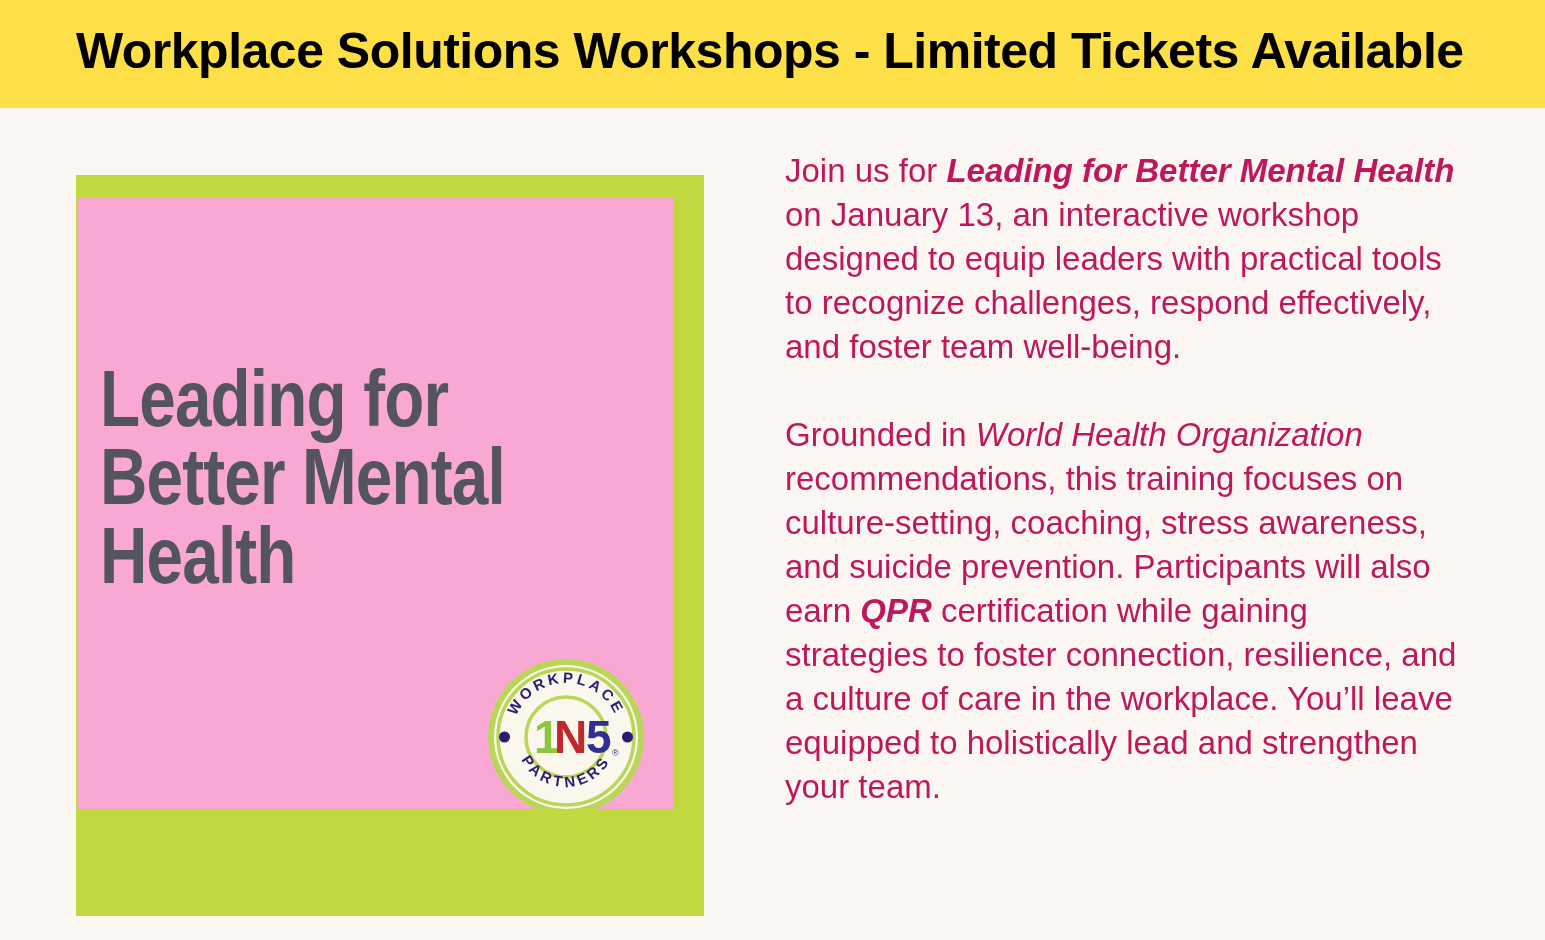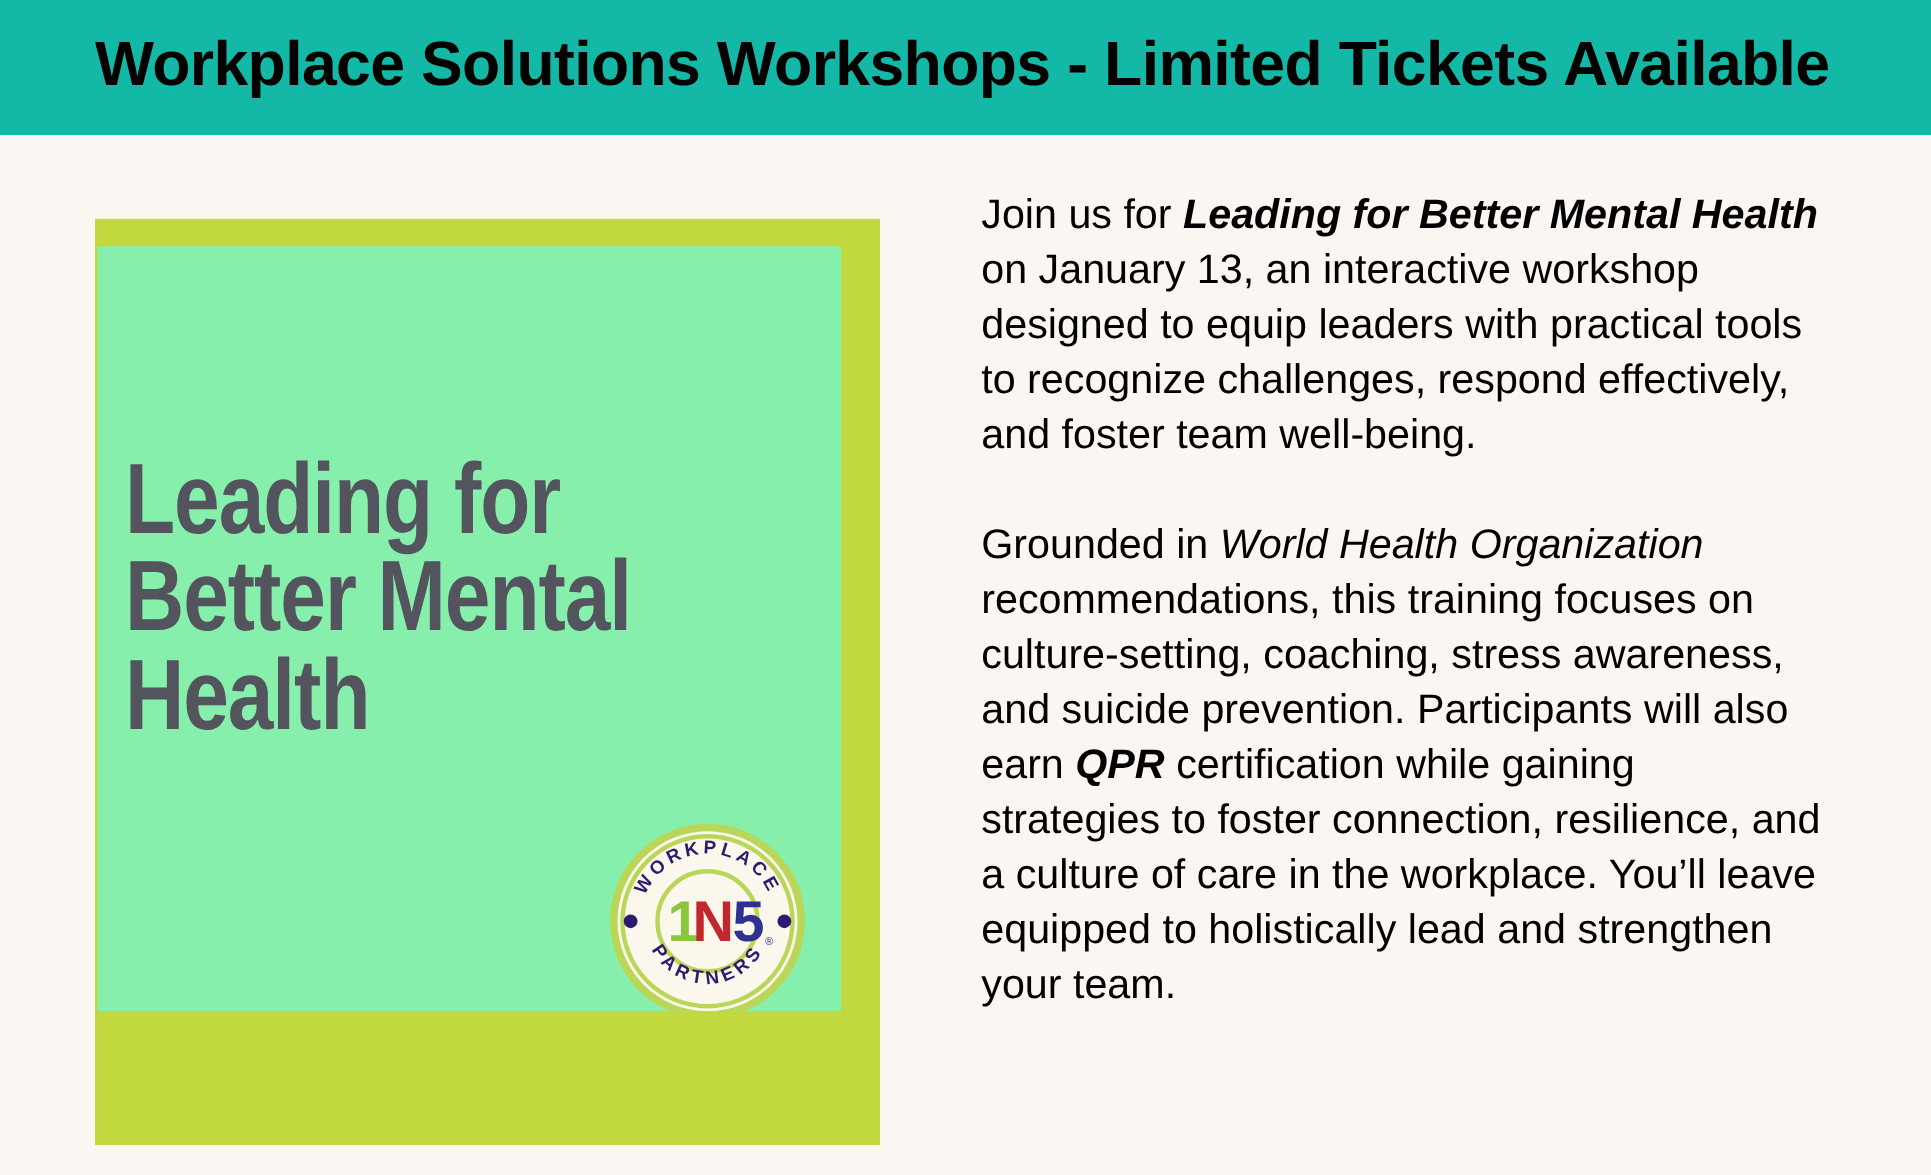--- a/index.html
+++ b/index.html
@@ -15,21 +15,21 @@
     position: relative;
   }
 
   
   .banner {
     position: absolute;
     left: 0;
     top: 0;
     width: 1545px;
     height: 108px;
-    background: #14b8a6;
+    background: #fde047;
     box-sizing: border-box;
   }
   .banner-title {
     position: absolute;
     left: 76px;
     top: 23px;
     font-size: 50px;
     font-weight: bold;
     color: #000000;
     letter-spacing: -0.5px;
@@ -63,21 +63,21 @@
     height: 741px;
     background: #c1d93f;
   }
   
   .poster-panel {
     position: absolute;
     left: 2px;
     top: 22px;
     width: 595px;
     height: 612px;
-    background: #86efac;
+    background: #f9a8d4;
     overflow: hidden;
     text-decoration: underline;
   }
   .poster-heading {
     position: absolute;
     left: 22px;
     top: 163px;
     width: 520px;
     color: #54545e;
     font-family: "Liberation Sans Narrow", "Liberation Sans", sans-serif;
@@ -98,21 +98,21 @@
     height: 160px;
   }
   .badge svg { display: block; }
 
   
   .copy {
     position: absolute;
     left: 785px;
     top: 41px;
     width: 672px;
-    color: #000000;
+    color: #be185d;
     font-size: 33px;
     line-height: 44px;
   }
   .copy p {
     margin: 0;
   }
   .copy p + p {
     margin-top: 44px;
   }
   .bi {

